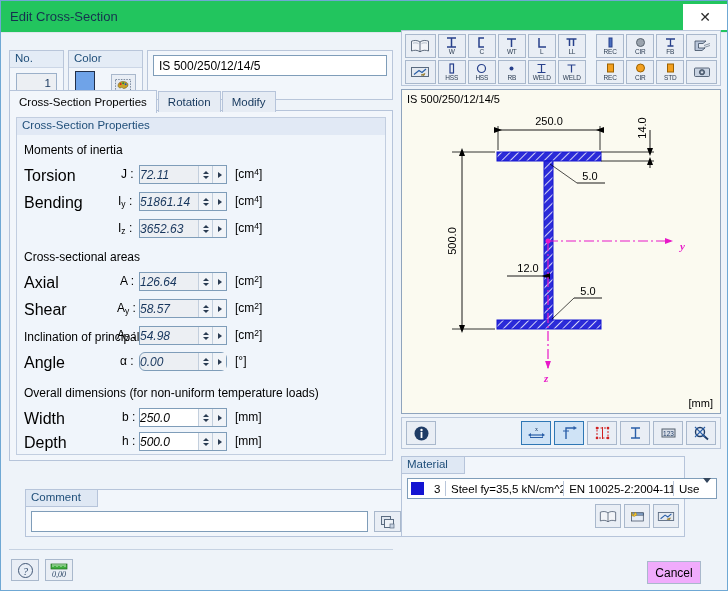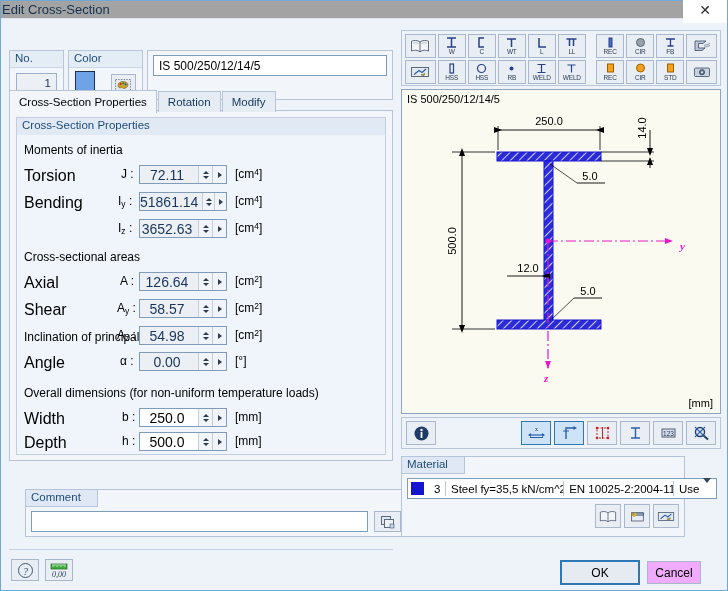--- a/index.html
+++ b/index.html
@@ -4,22 +4,22 @@
 <style>
   html,body{margin:0;padding:0;}
   body{
     width:728px;height:591px;overflow:hidden;
     font-family:"Liberation Sans",sans-serif;font-size:11.5px;color:#000;
     background:#eef2f7;
   }
   .window{position:relative;width:728px;height:591px;box-sizing:border-box;
     border:1px solid #6fa8d4;background:#eef3f9;}
   
-  .titlebar{height:18px;background:#a3a3a3;border-bottom:1px solid #dfe6ed;
-    display:flex;align-items:center;padding:0 0 0 1px;box-sizing:border-box;}
+  .titlebar{height:32px;background:#22c55e;border-bottom:1px solid #dfe6ed;
+    display:flex;align-items:center;padding:0 0 0 9px;box-sizing:border-box;}
   .titlebar .title{font-size:13px;color:#16324f;}
   .closebtn{margin-left:auto;width:44px;height:26px;display:flex;align-items:center;
     justify-content:center;font-size:14px;color:#2a2a2a;background:#ffffff;}
   
   .hdrbox{position:absolute;top:49px;box-sizing:border-box;border:1px solid #b9c6da;
     background:#f2f6fb;}
   .hdrbox .hcap{font-size:11.5px;color:#1f4e79;padding:1px 6px 0 5px;
     background:#e4ecf6;border-bottom:1px solid #cbd6e6;height:17px;box-sizing:border-box;}
   .hdrbox .hbody{padding:4px 5px 5px 5px;display:flex;align-items:center;gap:6px;}
   .ro-field{height:20px;background:#eceff3;border:1px solid #9bb0c9;box-sizing:border-box;
@@ -44,21 +44,21 @@
     border:1px solid #c2cee0;background:#f0f5fb;box-sizing:border-box;}
   .inner .cap{position:absolute;top:0;left:0;right:0;height:17px;background:#e1e9f5;
     color:#1f4e79;padding:1px 6px 0 5px;box-sizing:border-box;font-size:11.5px;}
   .sect{position:absolute;font-size:12px;color:#000;white-space:nowrap;}
   .rowlabel{position:absolute;font-size:16px;color:#000;}
   .sym{position:absolute;font-size:12px;color:#000;}
   .unit{position:absolute;font-size:12px;color:#000;}
   .spin{position:absolute;height:19px;width:88px;border:1px solid #7f9db9;
     background:#eceff3;box-sizing:border-box;display:flex;align-items:center;}
   .spin.edit{background:#ffffff;}
-  .spin .val{flex:1;text-align:center;padding-right:4px;color:#17365d;font-size:14px;}
+  .spin .val{flex:1;text-align:left;padding-right:4px;color:#17365d;font-size:12px;font-style:italic;}
   .spin.edit .val{color:#000;}
   .spin .updn{width:13px;height:17px;border-left:1px solid #c3cfdd;background:#f1f4f8;
     display:flex;flex-direction:column;align-items:center;justify-content:center;}
   .spin .updn i{display:block;width:0;height:0;border-left:3px solid transparent;
     border-right:3px solid transparent;}
   .spin .updn i.u{border-bottom:3px solid #2b3c52;margin-bottom:2px;}
   .spin .updn i.d{border-top:3px solid #2b3c52;}
   .spin .more{width:13px;height:17px;border-left:1px solid #c3cfdd;background:#f1f4f8;
     display:flex;align-items:center;justify-content:center;}
   .spin .more i{width:0;height:0;border-top:3px solid transparent;
@@ -254,21 +254,21 @@
             <i class="d"></i>
           </span>
         <span class="more">
             <i></i>
           </span>
       </div>
       <div class="unit" style="left:218px;top:210px;">[cm<sup>2</sup>]</div>
 
       <div class="rowlabel" style="left:7px;top:236px;">Angle</div>
       <div class="sym" style="left:103px;top:236px;">α :</div>
-      <div class="spin" style="left:122px;top:234px;">
+      <div class="spin" style="left:122px;top:234px;border-radius:6px;">
         <span class="val">0.00</span>
         <span class="updn">
             <i class="u"></i>
             <i class="d"></i>
           </span>
         <span class="more">
             <i></i>
           </span>
       </div>
       <div class="unit" style="left:218px;top:236px;">[°]</div>
@@ -640,15 +640,14 @@
       <div class="iconbtn">
         <svg width="18" height="13" viewBox="0 0 20 14">
           <rect x="1.5" y="2.5" width="17" height="9" fill="#e4e9f0" stroke="#5a6b80"></rect>
           <path d="M4 9.5l5-4 3 2 4-3.5" stroke="#2a5fa8" stroke-width="1.2" fill="none"></path>
           <path d="M11 10l4-1.5-1 2z" fill="#c9a227" stroke="#6b5512" stroke-width=".5"></path>
         </svg>
       </div>
     </div>
   </div>
 
-  <div class="okbtn">OK</div>
   <div class="cancelbtn">Cancel</div>
 </div>
 
 </body></html>

